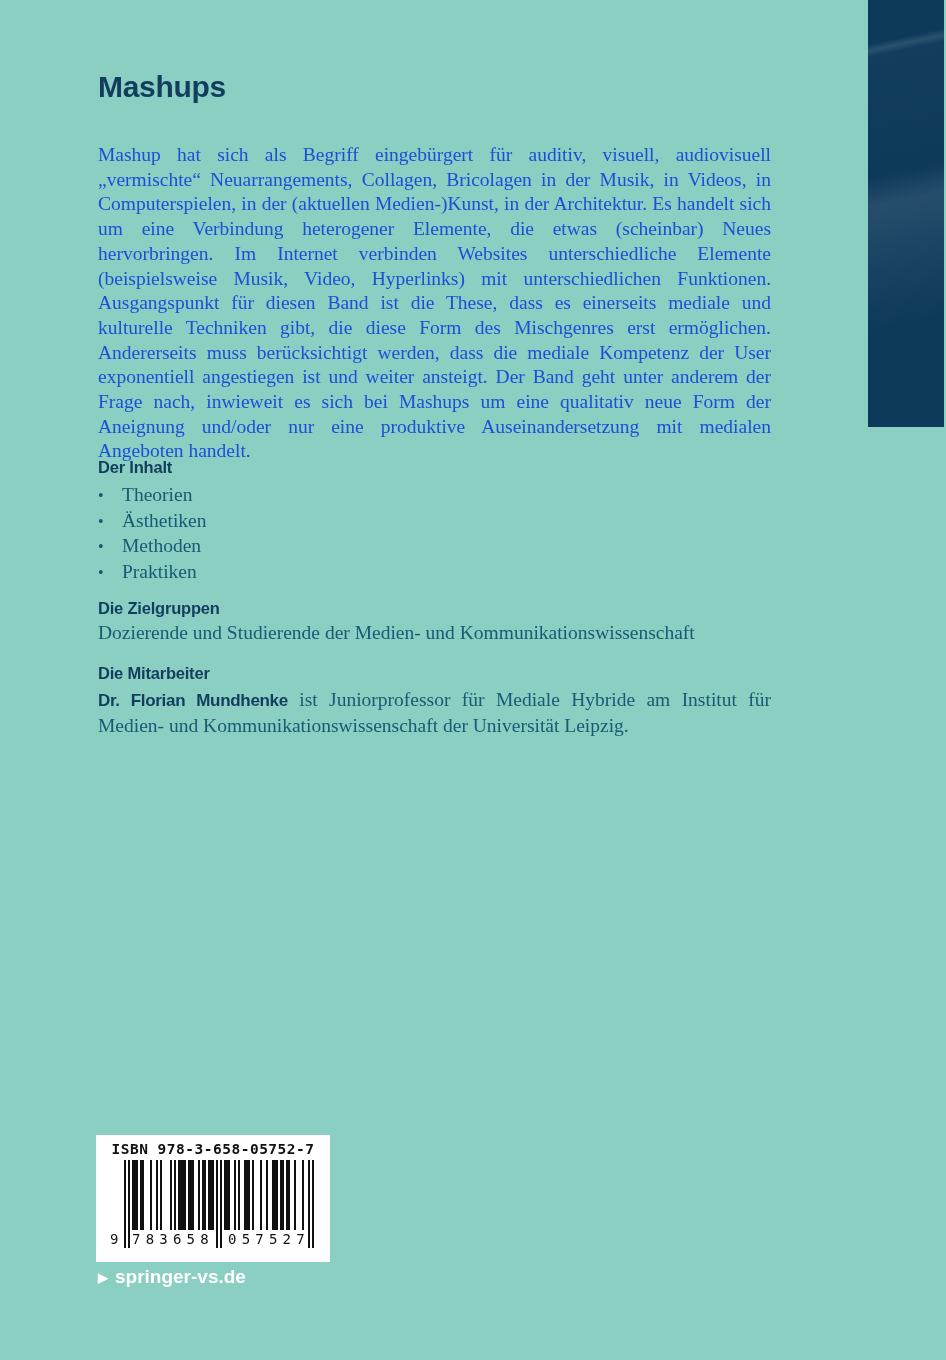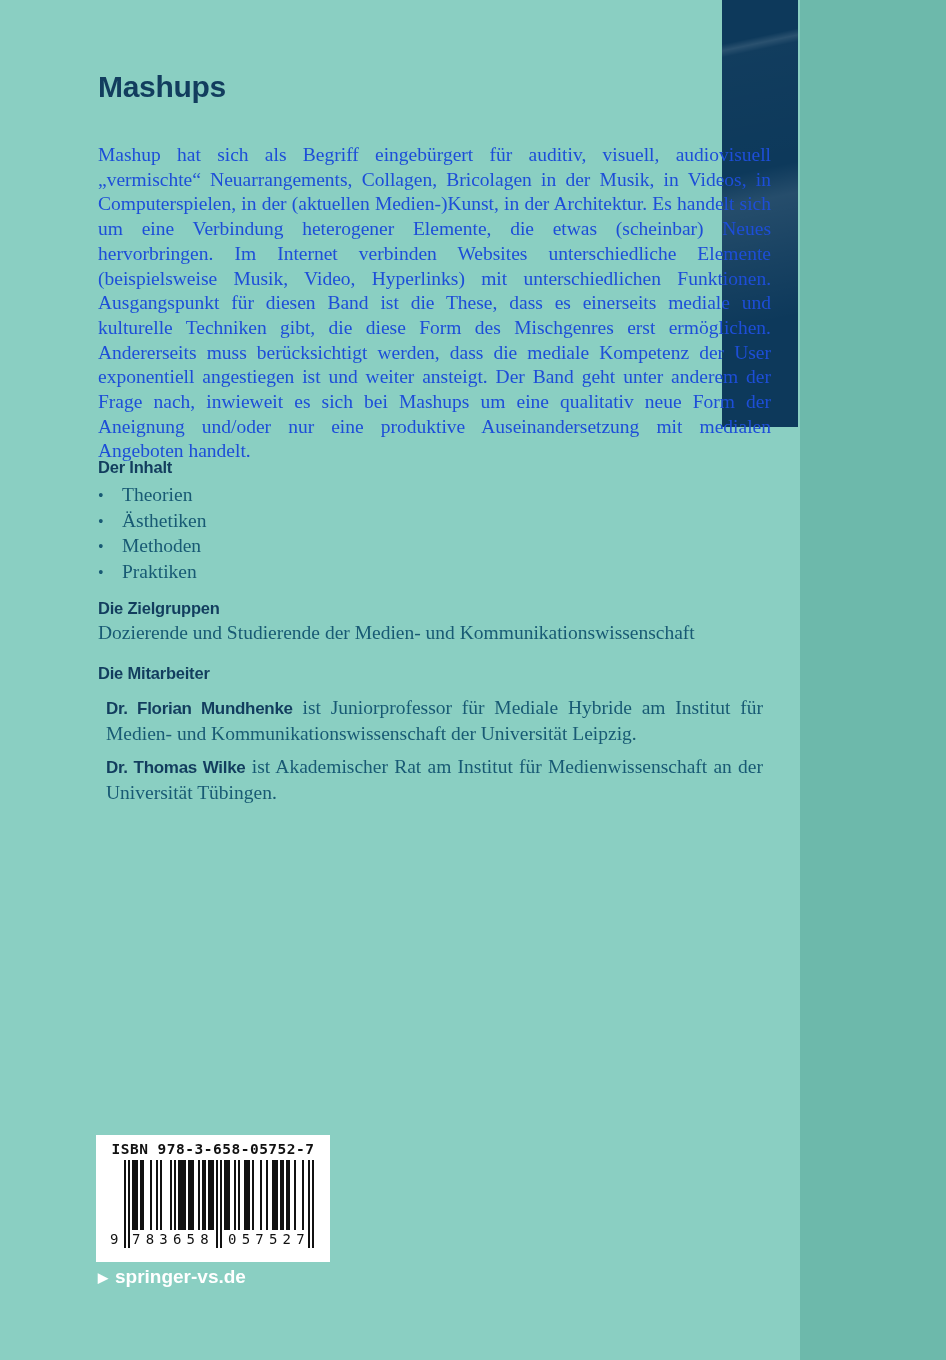--- a/index.html
+++ b/index.html
@@ -1,19 +1,19 @@
 <!DOCTYPE html>
 <html><head>
 <meta charset="utf-8">
 <style>
   * { margin: 0; padding: 0; box-sizing: border-box; }
   html, body { background: #6db9ab; }
   .cover {
     position: relative;
-    width: 800px;
+    width: 946px;
     height: 1360px;
     background: #8acfc2;
     overflow: hidden;
     font-family: "Liberation Serif", serif;
     color: #195b74;
     padding-left: 40px;
   }
   .accent-bar {
     position: absolute;
     top: 0;
@@ -84,21 +84,21 @@
   .her-block {
     position: absolute;
     left: 98px;
     top: 687px;
     width: 673px;
     font-size: 19.5px;
     line-height: 25px;
     text-align: justify;
     color: #185a74;
   }
-  .her-block p { margin: 8px; }
+  .her-block p { margin: 0; }
   .editor-name {
     font-family: "Liberation Sans", sans-serif;
     font-weight: bold;
     font-size: 17px;
     letter-spacing: -0.3px;
     color: #123d5e;
   }
   .barcode-box {
     position: absolute;
     left: 96px;
@@ -184,24 +184,20 @@
   </ul>
 
   <h2 class="sec-heading h-ziel">Die Zielgruppen</h2>
   <p class="ziel-text">Dozierende und Studierende der Medien- und Kommunikationswissenschaft</p>
 
   <h2 class="sec-heading h-her">Die Mitarbeiter</h2>
   <div class="her-block">
     <p>
       <span class="editor-name">Dr. Florian Mundhenke</span>
       <span>ist Juniorprofessor für Mediale Hybride am Institut für Medien- und Kommunikationswissenschaft der Universität Leipzig.</span>
-    </p>
-    <p>
-      <span class="editor-name">Dr. Thomas Wilke</span>
-      <span>ist Akademischer Rat am Institut für Medienwissenschaft an der Universität Tübingen.</span>
     </p>
   </div>
 
   <div class="barcode-box">
     <div class="isbn-label">ISBN 978-3-658-05752-7</div>
     <div class="ean">
       <svg id="ean-svg" width="206" height="93" viewBox="0 0 206 93" xmlns="http://www.w3.org/2000/svg">
           <rect x="14" y="0" width="2" height="88" fill="#111111"></rect>
           <rect x="18" y="0" width="2" height="88" fill="#111111"></rect>
           <rect x="22" y="0" width="2" height="70" fill="#111111"></rect>

